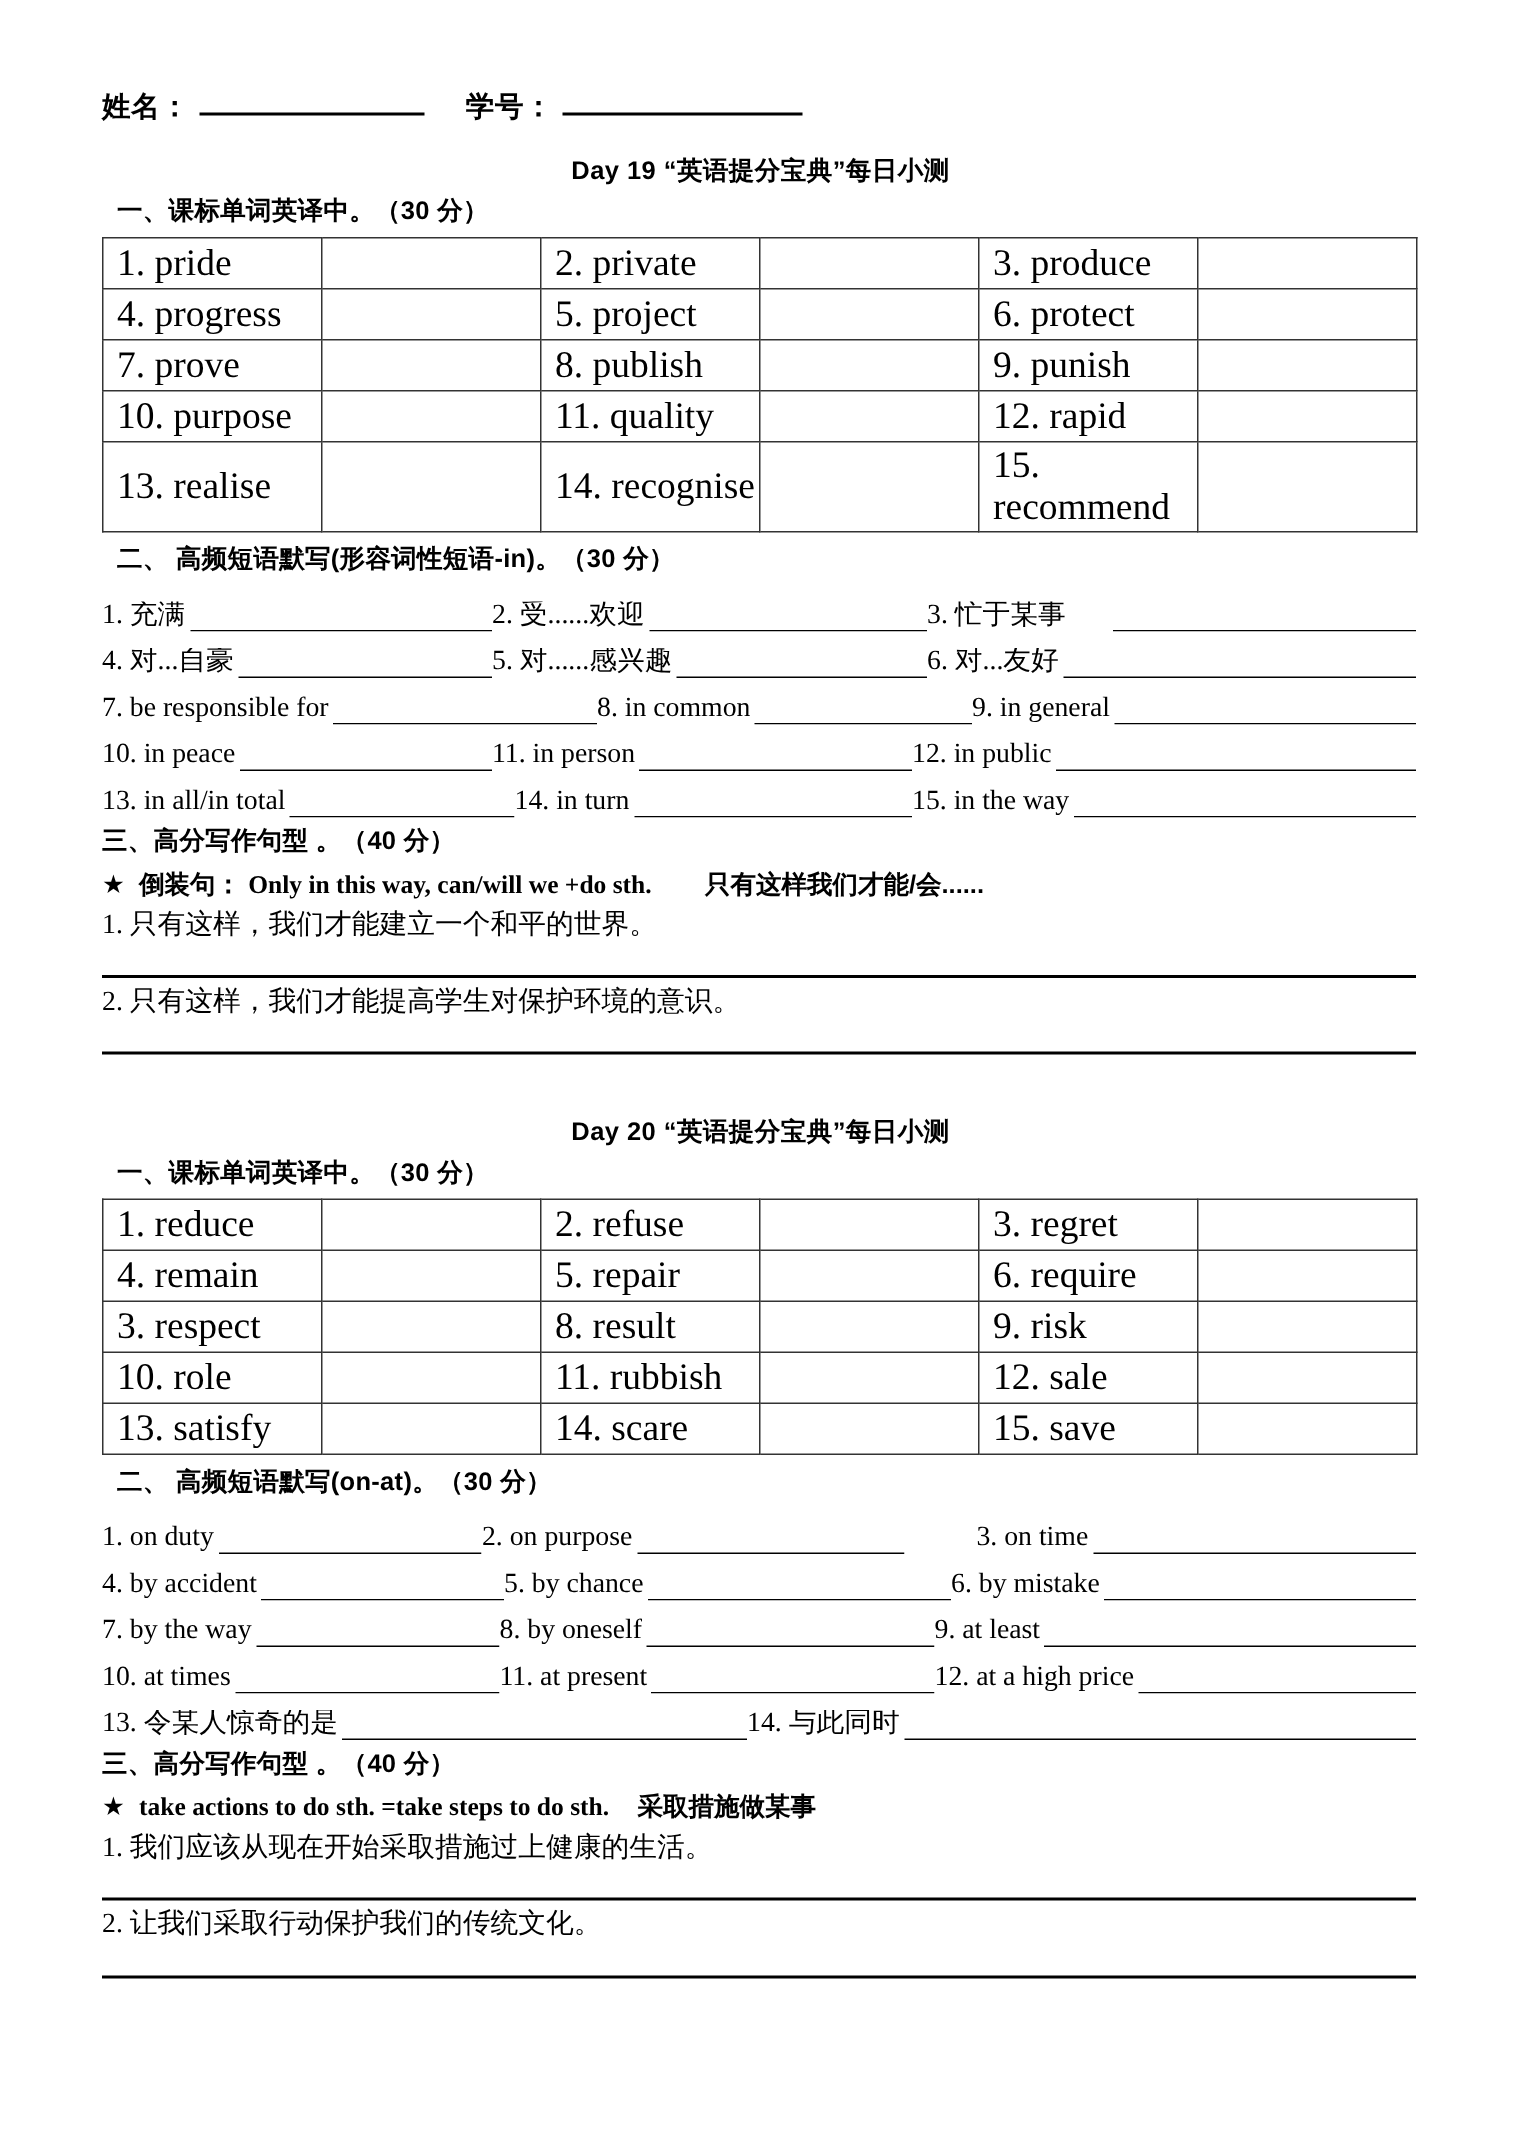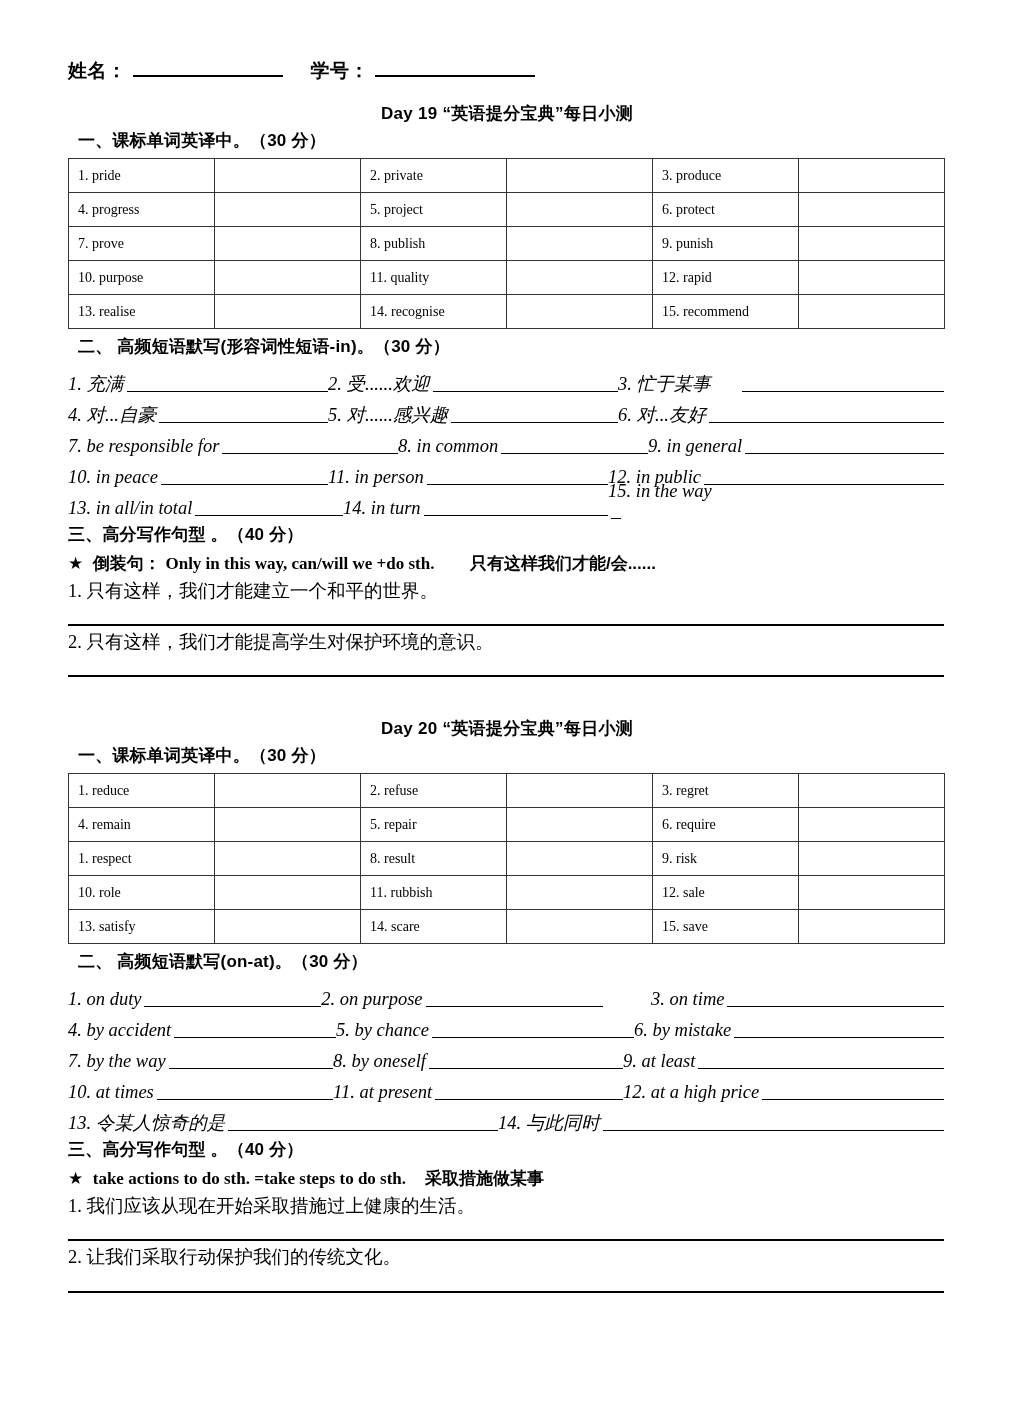--- a/index.html
+++ b/index.html
@@ -71,44 +71,43 @@
   table.words {
     width: 876px;
     border-collapse: collapse;
     table-layout: fixed;
     margin: 0 0 6px 0;
   }
   table.words td {
     border: 1.3px solid #333333;
     height: 34px;
     padding: 2px 0 2px 9px;
-    font-size: 14px;
+    font-size: 25px;
     font-family: "Liberation Serif", "DejaVu Serif", serif;
     vertical-align: middle;
     line-height: 1.1;
   }
   td.w-word  { width: 146px; }
   td.w-blank { width: 146px; }
 
   
   .phrase-row {
     display: flex;
     align-items: flex-end;
     width: 876px;
     font-size: 18.5px;
     height: 31px;
     margin: 0;
     line-height: 1.0;
   }
   .phrase-item {
     display: flex;
-    align-items: flex-start;
+    align-items: flex-end;
     white-space: nowrap;
     overflow: hidden;
-    font-style: italic;
   }
   .phrase-item .txt { padding-bottom: 2px; }
   .phrase-item .blank {
     border-bottom: 1.6px solid #000;
     flex: 1 1 auto;
     min-width: 10px;
     height: 17px;
     margin-left: 3px;
   }
 
@@ -266,21 +265,21 @@
         </div>
         <div class="phrase-row">
           <div class="phrase-item" style="width: 275px;">
             <span class="txt">13. in all/in total</span>
             <span class="blank"></span>
           </div>
           <div class="phrase-item" style="width: 265px;">
             <span class="txt">14. in turn</span>
             <span class="blank"></span>
           </div>
-          <div class="phrase-item" style="width: 336px; flex-direction: column;">
+          <div class="phrase-item" style="width: 336px;">
             <span class="txt">15. in the way</span>
             <span class="blank"></span>
           </div>
         </div>
       </div>
 
     <div class="sec-head indent-less">三、高分写作句型 。（40 分）</div>
 
     <div class="star-line">
       <span>★</span>
@@ -316,21 +315,21 @@
       </tr>
       <tr>
         <td class="w-word">4. remain</td>
         <td class="w-blank"></td>
         <td class="w-word">5. repair</td>
         <td class="w-blank"></td>
         <td class="w-word">6. require</td>
         <td class="w-blank"></td>
       </tr>
       <tr>
-        <td class="w-word">1. respect</td>
+        <td class="w-word">3. respect</td>
         <td class="w-blank"></td>
         <td class="w-word">8. result</td>
         <td class="w-blank"></td>
         <td class="w-word">9. risk</td>
         <td class="w-blank"></td>
       </tr>
       <tr>
         <td class="w-word">10. role</td>
         <td class="w-blank"></td>
         <td class="w-word">11. rubbish</td>

